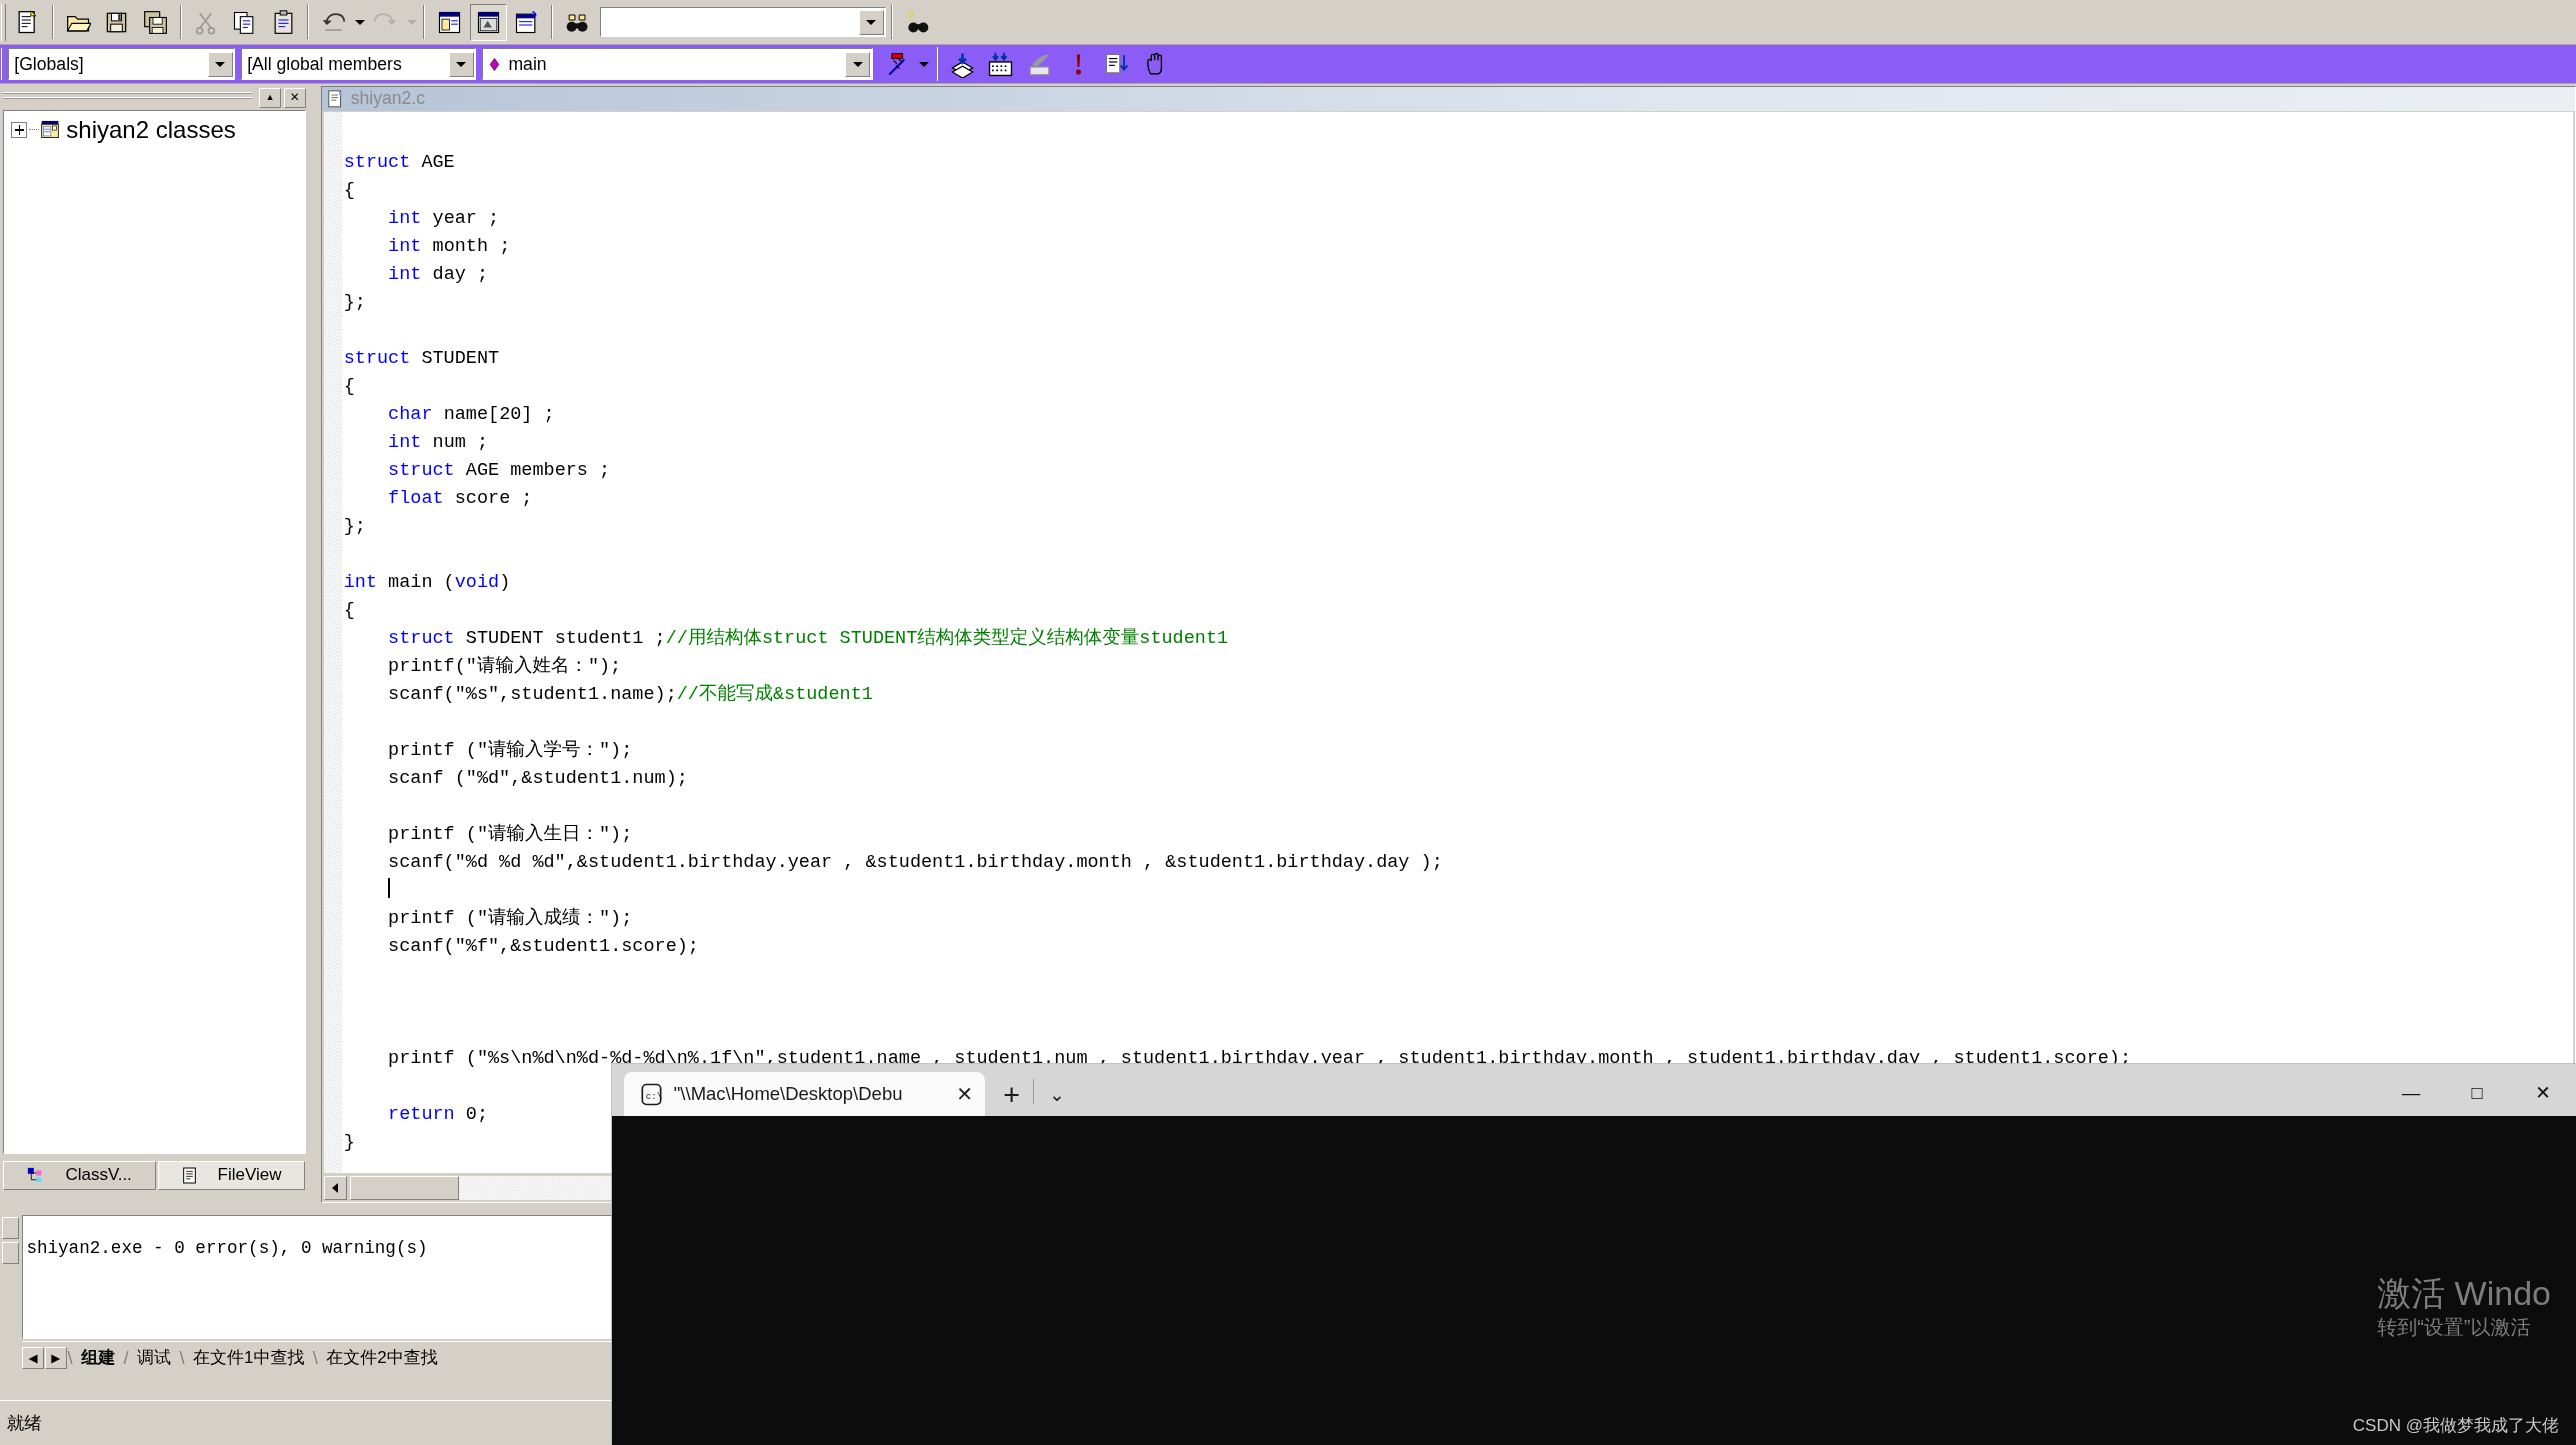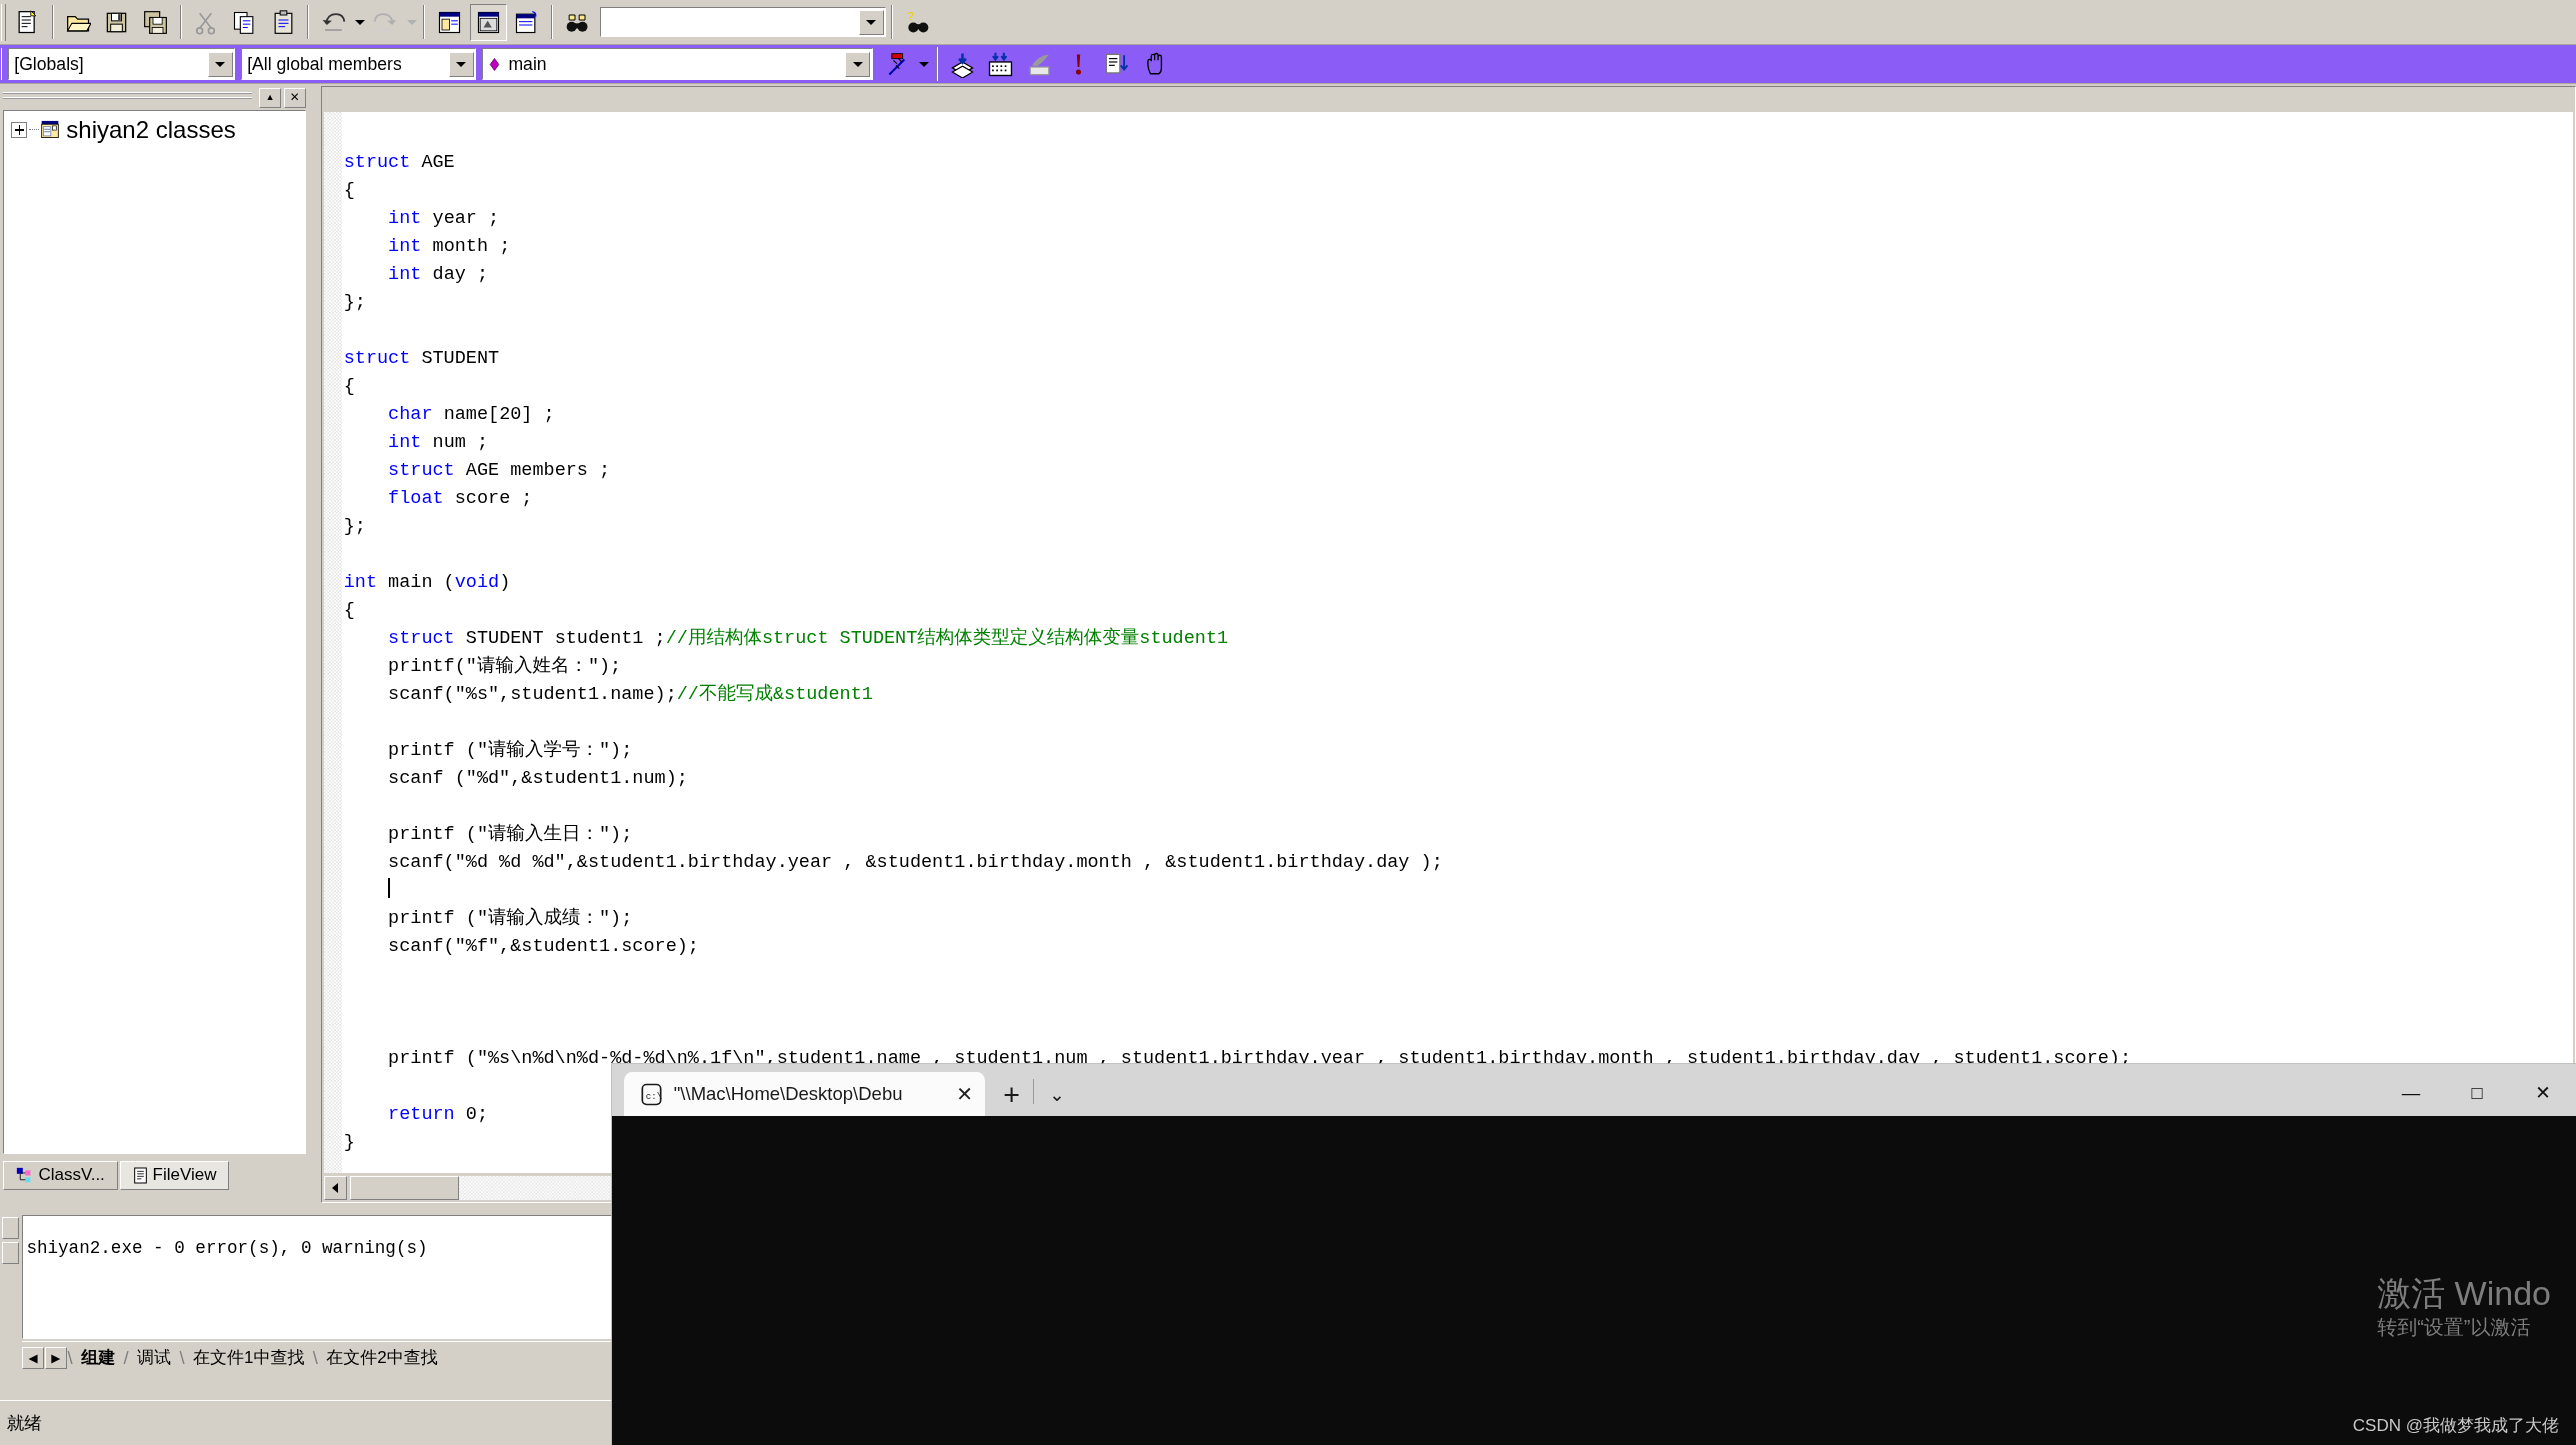--- a/index.html
+++ b/index.html
@@ -125,24 +125,24 @@
     content: ""; position: absolute; left: 6.7px; top: 2.5px; width: 1.7px; height: 10px; background: #000;
   }
   .tree-dots { width: 10px; height: 1.7px; border-top: 1.7px dotted #808080; margin: 0 1.7px; flex: none; }
   .tree-label { margin-left: 5.9px; }
 
   .ws-tabs {
     position: absolute; left: 3.4px; bottom: 13.4px; height: 30px;
     display: flex; align-items: flex-end;
   }
   .ws-tab {
-    height: 28.6px; padding: 0 12px; margin-right: 1.7px;
+    height: 28.6px; padding: 0 23px; margin-right: 1.7px;
     background: #d4d0c8;
     border: 1.7px solid; border-color: #ffffff #808080 #808080 #ffffff;
-    display: flex; align-items: center; gap: 5px;
+    display: flex; align-items: center; gap: 21px;
     font-size: 17px; color: #000;
   }
 
   
   .editor {
     position: absolute; left: 321px; top: 86px; width: 2255px; height: 1117px;
     background: #d4d0c8;
     border: 1.7px solid; border-color: #808080 #ffffff #ffffff #808080;
   }
   .ed-title {
@@ -589,20 +589,30 @@
           <line x1="5" y1="8" x2="13" y2="8" stroke="#000" stroke-width="1"></line>
           <line x1="5" y1="11" x2="13" y2="11" stroke="#000" stroke-width="1"></line>
           <line x1="5" y1="14" x2="10" y2="14" stroke="#000" stroke-width="1"></line>
         </svg>
         <span>FileView</span>
       </div>
     </div>
   </div>
 
   <div class="editor">
+    <div class="ed-title">
+      <svg width="17" height="18.5" viewBox="0 0 20 22">
+        <rect x="2" y="1" width="14" height="19" fill="#fff" stroke="#555" stroke-width="1.2"></rect>
+        <line x1="5" y1="6" x2="13" y2="6" stroke="#555" stroke-width="1"></line>
+        <line x1="5" y1="9" x2="13" y2="9" stroke="#555" stroke-width="1"></line>
+        <line x1="5" y1="12" x2="11" y2="12" stroke="#555" stroke-width="1"></line>
+        <path d="M14 1 l5 5 h-5z" fill="#9ab"></path>
+      </svg>
+      <span class="name">shiyan2.c</span>
+    </div>
 
     <div class="ed-body">
       <div class="ed-selmargin"></div>
       <pre class="code" id="code-area"><span class="kw">struct</span><span> AGE</span>
 <span>{</span>
 <span>    </span><span class="kw">int</span><span> year ;</span>
 <span>    </span><span class="kw">int</span><span> month ;</span>
 <span>    </span><span class="kw">int</span><span> day ;</span>
 <span>};</span>
 <span></span>

